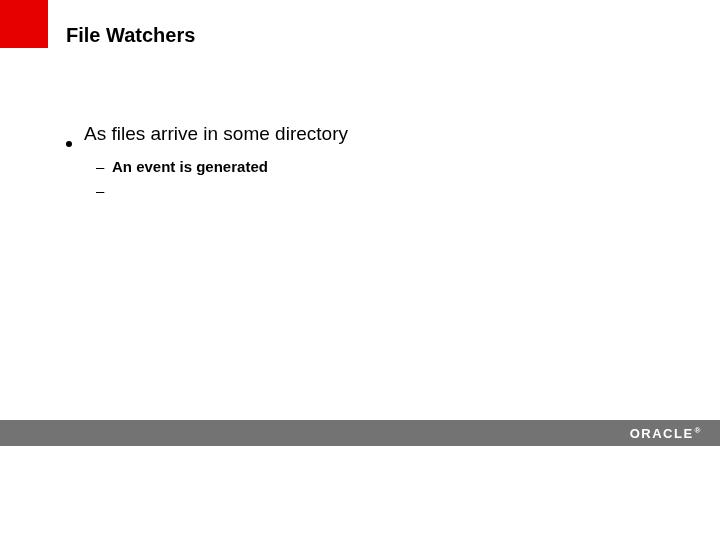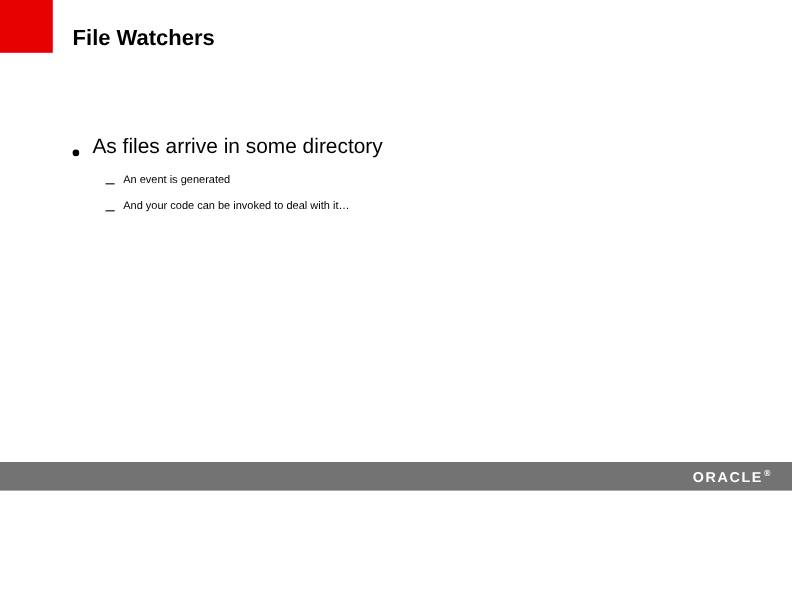--- a/index.html
+++ b/index.html
@@ -1,27 +1,27 @@
 <!DOCTYPE html>
 <html><head>
 <meta charset="utf-8">
 <style>
   * { margin: 0; padding: 0; box-sizing: border-box; }
   html, body { width: 720px; height: 540px; font-family: Arial, Helvetica, sans-serif; background: #fff; color: #000; }
   .slide { position: relative; width: 720px; height: 468px; background: #fff; overflow: hidden; }
   .red-block { position: absolute; top: 0; left: 0; width: 48px; height: 48px; background: #e60000; }
   .title { position: absolute; top: 24px; left: 66px; font-size: 20px; font-weight: bold; }
   .content { position: absolute; top: 122px; left: 66px; right: 40px; }
-  .bullet-row { display: flex; align-items: center; margin-bottom: 10px; }
+  .bullet-row { display: flex; align-items: flex-end; margin-bottom: 10px; }
   .bullet-dot { width: 6px; height: 6px; background: #000; border-radius: 50%; margin-top: 9px; margin-right: 12px; flex: none; }
   .bullet-text { font-size: 19px; line-height: 1.3; }
   .sub-list { margin-top: 8px; margin-left: 30px; }
   .sub-row { display: flex; align-items: flex-start; margin-bottom: 4px; }
   .sub-dash { width: 10px; font-size: 15px; line-height: 1.35; margin-right: 6px; flex: none; }
-  .sub-text { font-size: 10px; line-height: 1.35; }
+  .sub-text { font-size: 15px; line-height: 1.35; font-weight: bold; }
   .footer-bar { position: absolute; left: 0; right: 0; bottom: 22px; height: 26px; background: #737373; display: flex; align-items: center; justify-content: flex-end; padding-right: 18px; }
   .logo { color: #fff; font-size: 13px; font-weight: bold; letter-spacing: 1.5px; font-family: Arial, Helvetica, sans-serif; }
   .logo-r { font-size: 8px; vertical-align: top; margin-left: 1px; }
 </style>
 </head>
 <body>
 
 <div class="slide">
   <div class="red-block"></div>
   <div class="title">File Watchers</div>
@@ -31,21 +31,20 @@
       <div class="bullet-dot"></div>
       <div class="bullet-text">As files arrive in some directory</div>
     </div>
     <div class="sub-list">
       <div class="sub-row">
         <div class="sub-dash">–</div>
         <div class="sub-text">An event is generated</div>
       </div>
       <div class="sub-row">
         <div class="sub-dash">–</div>
-        <div class="sub-text">And your code can be invoked to deal with it…</div>
       </div>
     </div>
   </div>
 
   <div class="footer-bar">
     <span class="logo">
       <span>ORACLE</span><span class="logo-r">®</span>
     </span>
   </div>
 </div>

